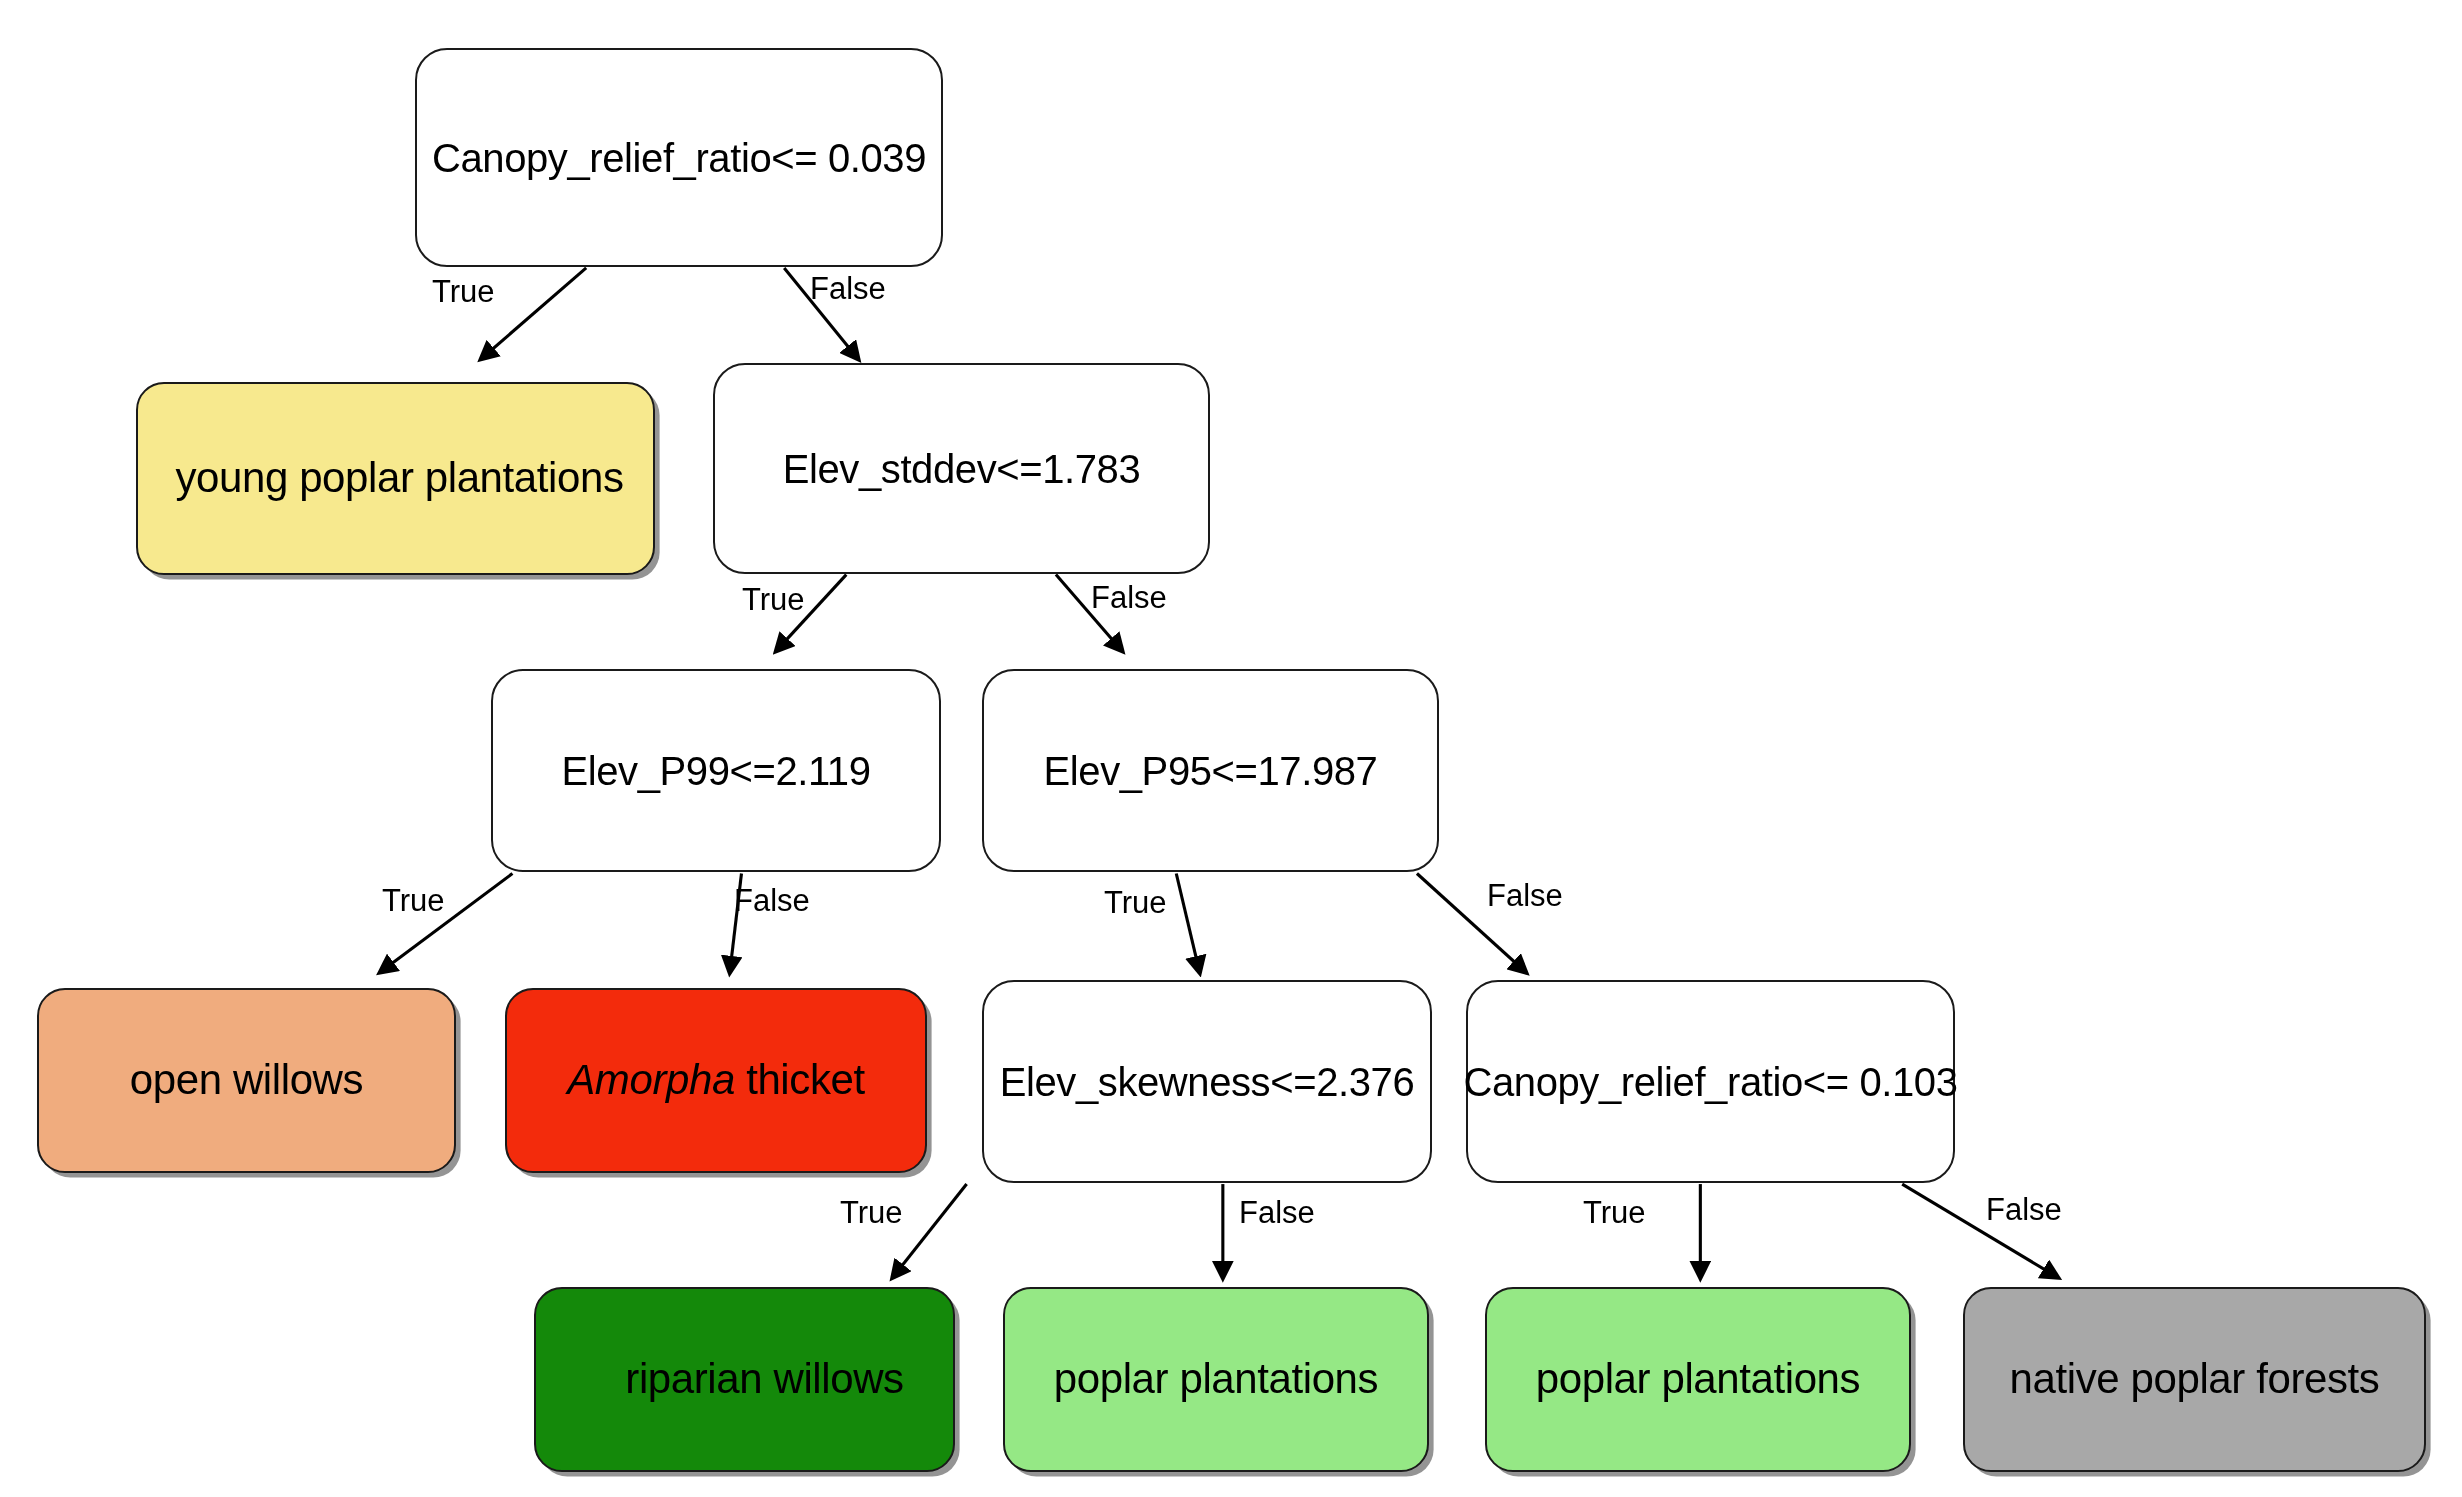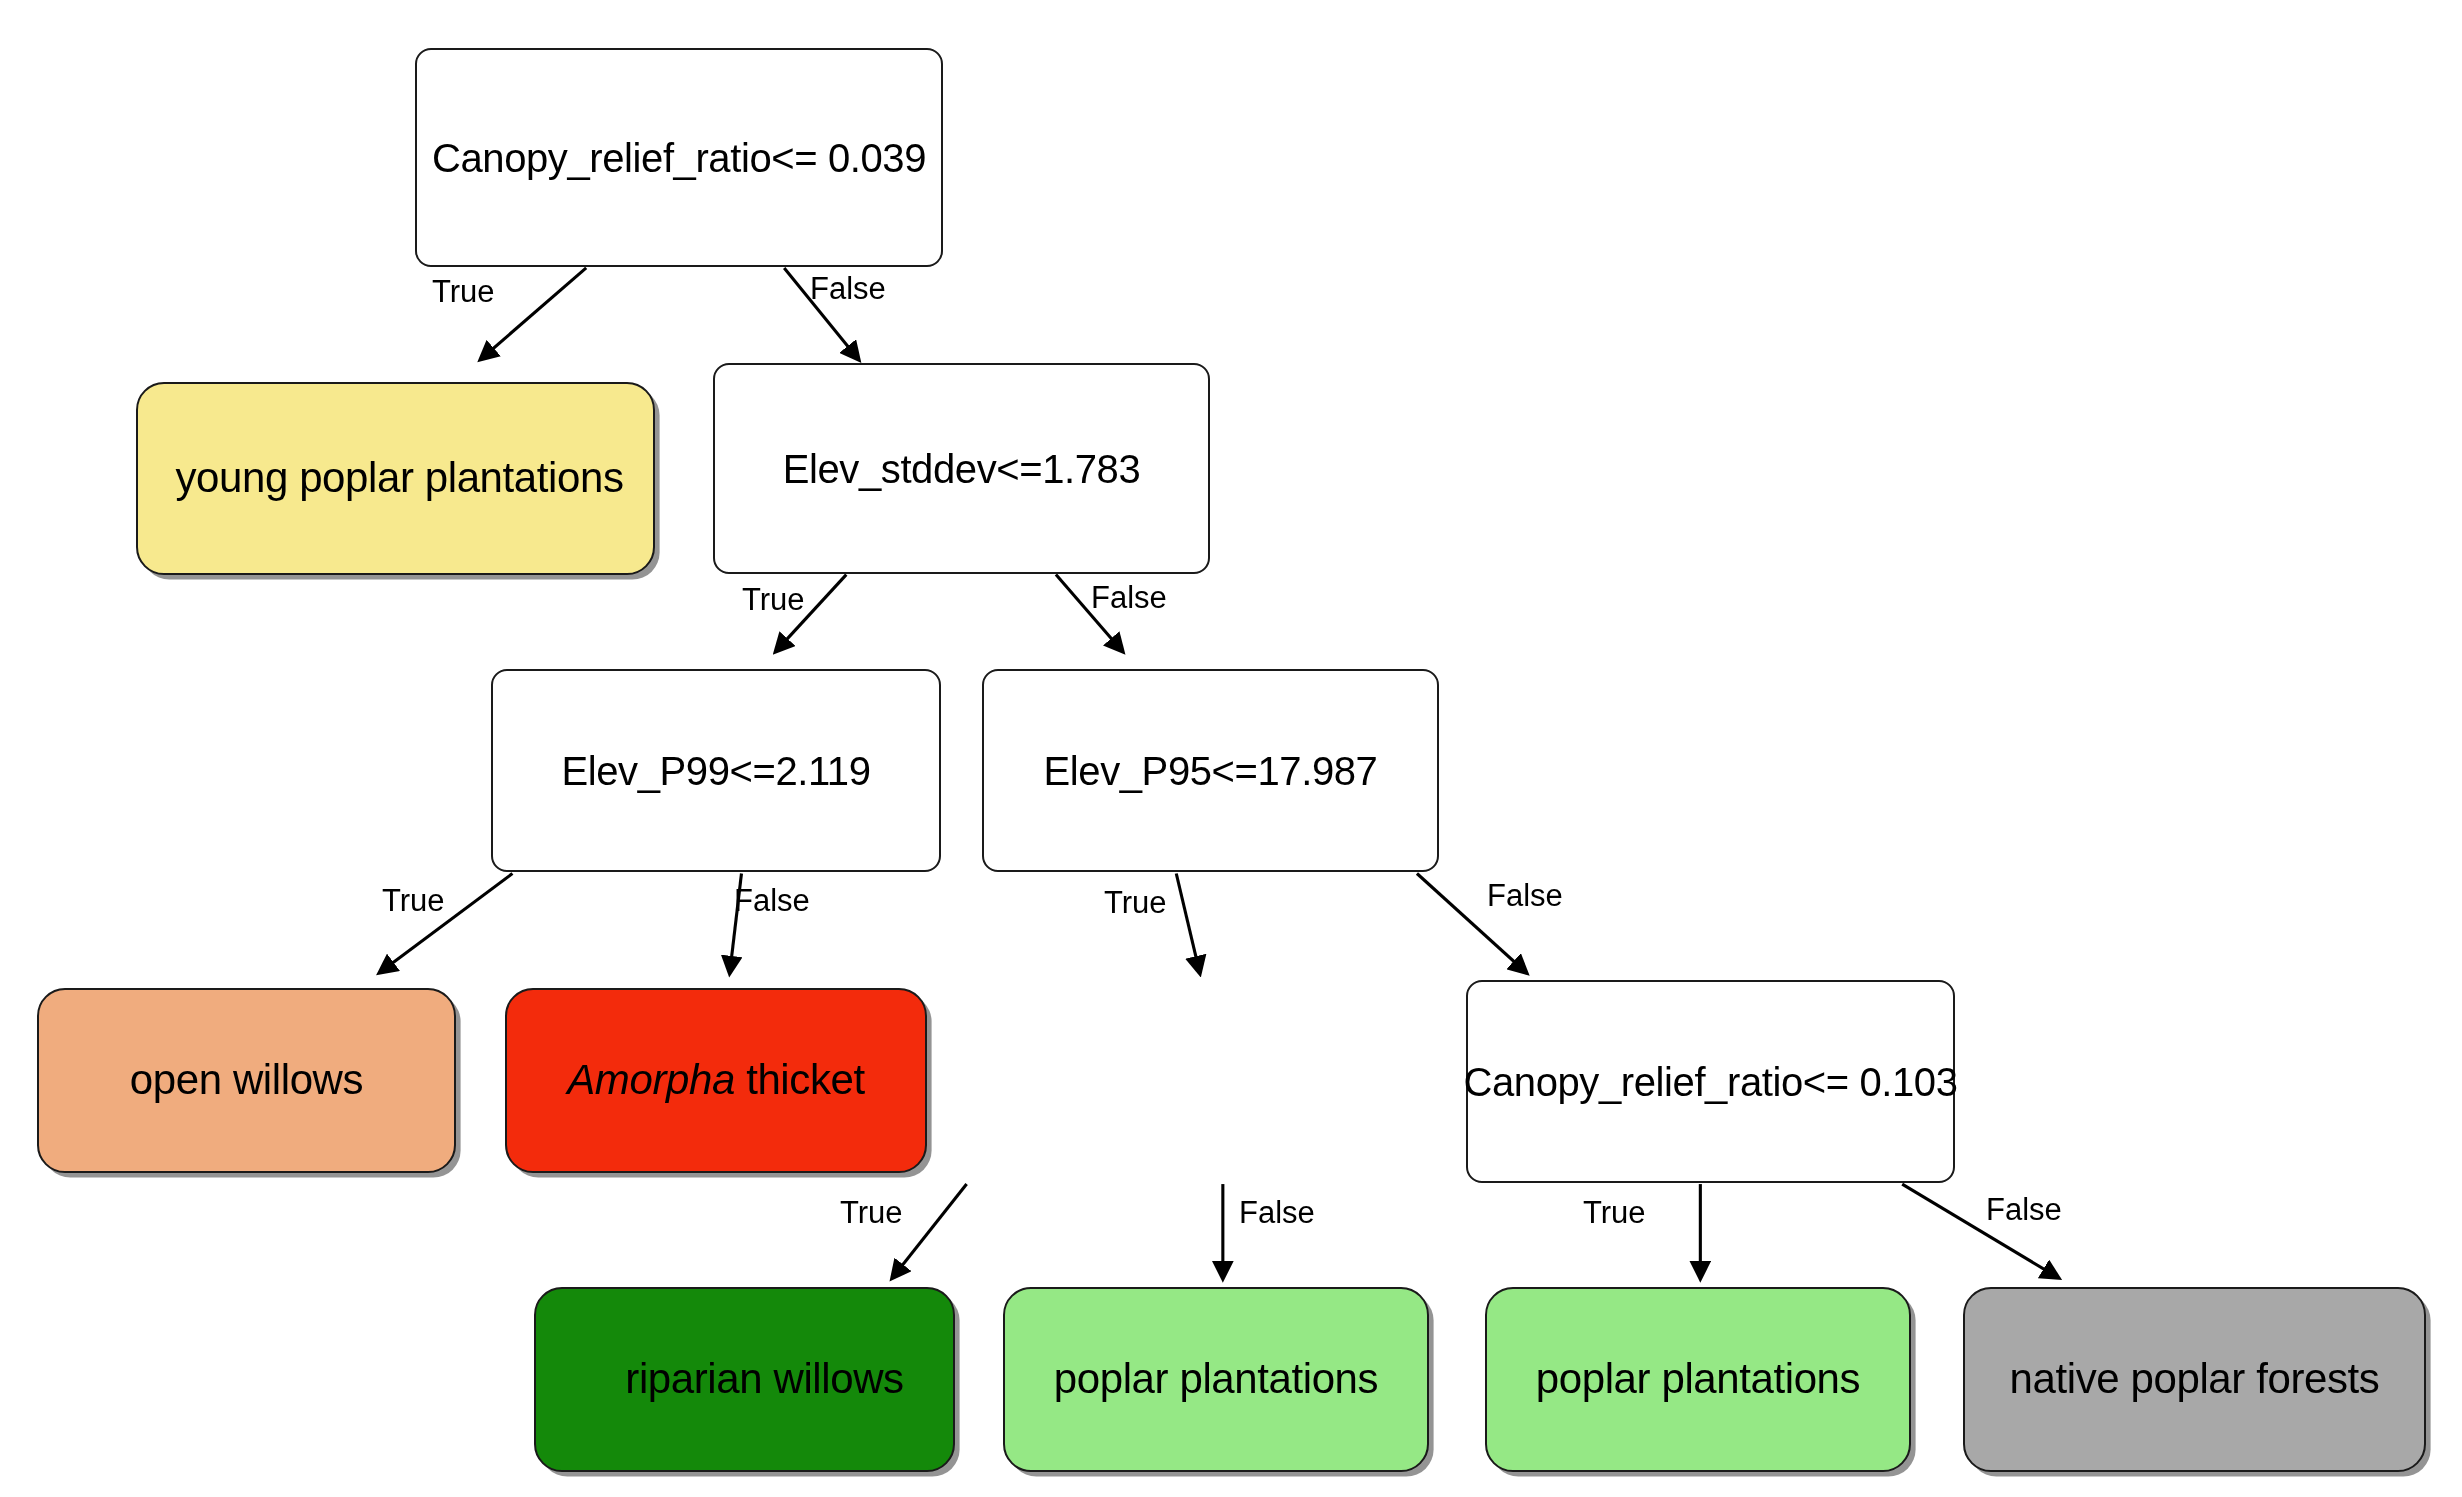--- a/index.html
+++ b/index.html
@@ -31,21 +31,21 @@
     display: flex;
     align-items: center;
     justify-content: center;
     text-align: center;
     color: #000000;
     line-height: 1.05;
     white-space: nowrap;
   }
   .node.decision {
     background: #ffffff;
-    border-radius: 16px;
+    border-radius: 32px;
   }
   .node.leaf {
     border-radius: 28px;
     box-shadow: 5.4px 5.4px 0 -0.8px rgba(60,60,60,0.55);
   }
   .node-text {
     display: block;
     padding: 0 7.8px;
     font-size: 40px;
     letter-spacing: -0.4px;
@@ -120,20 +120,23 @@
   </div>
 
   <div class="node leaf" style="left:37px; top:988px; width:419px; height:185px; background:#F0AC7E;">
     <span class="node-text">open willows</span>
   </div>
 
   <div class="node leaf" style="left:505px; top:988px; width:422px; height:185px; background:#F32B0C;">
     <span class="node-text"><em class="sci">Amorpha</em><span> thicket</span></span>
   </div>
 
+  <div class="node decision" style="left:982px; top:980px; width:450px; height:203px;">
+    <span class="node-text">Elev_skewness&lt;=2.376</span>
+  </div>
 
   <div class="node decision" style="left:1466px; top:980px; width:489px; height:203px;">
     <span class="node-text">Canopy_relief_ratio&lt;= 0.103</span>
   </div>
 
   <div class="node leaf" style="left:534px; top:1287px; width:421px; height:185px; background:#14890A;padding-left:40px;">
     <span class="node-text">riparian willows</span>
   </div>
 
   <div class="node leaf" style="left:1003px; top:1287px; width:426px; height:185px; background:#95E885;">

